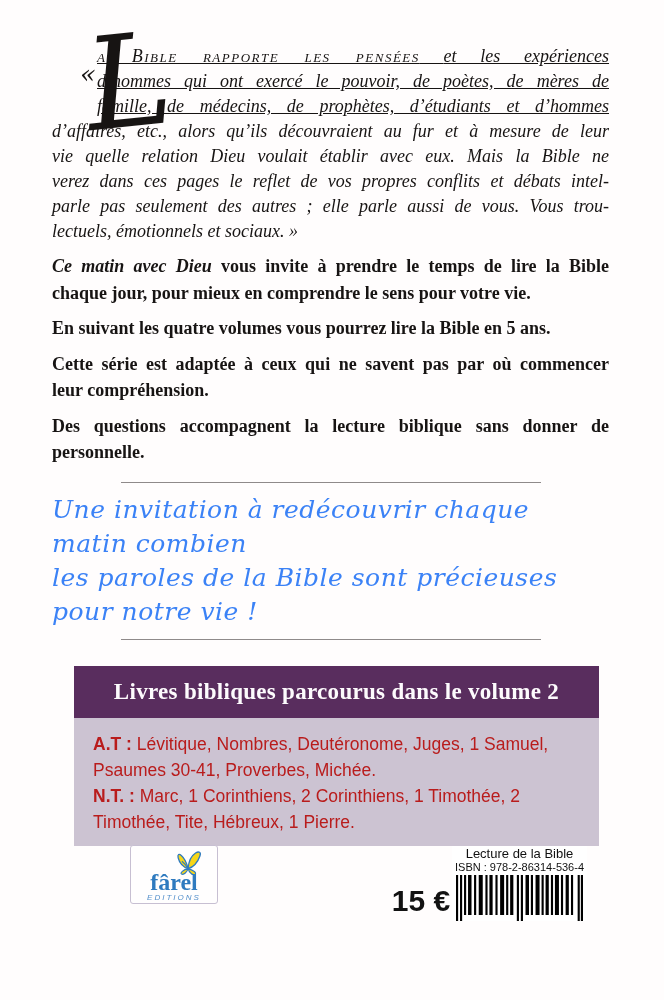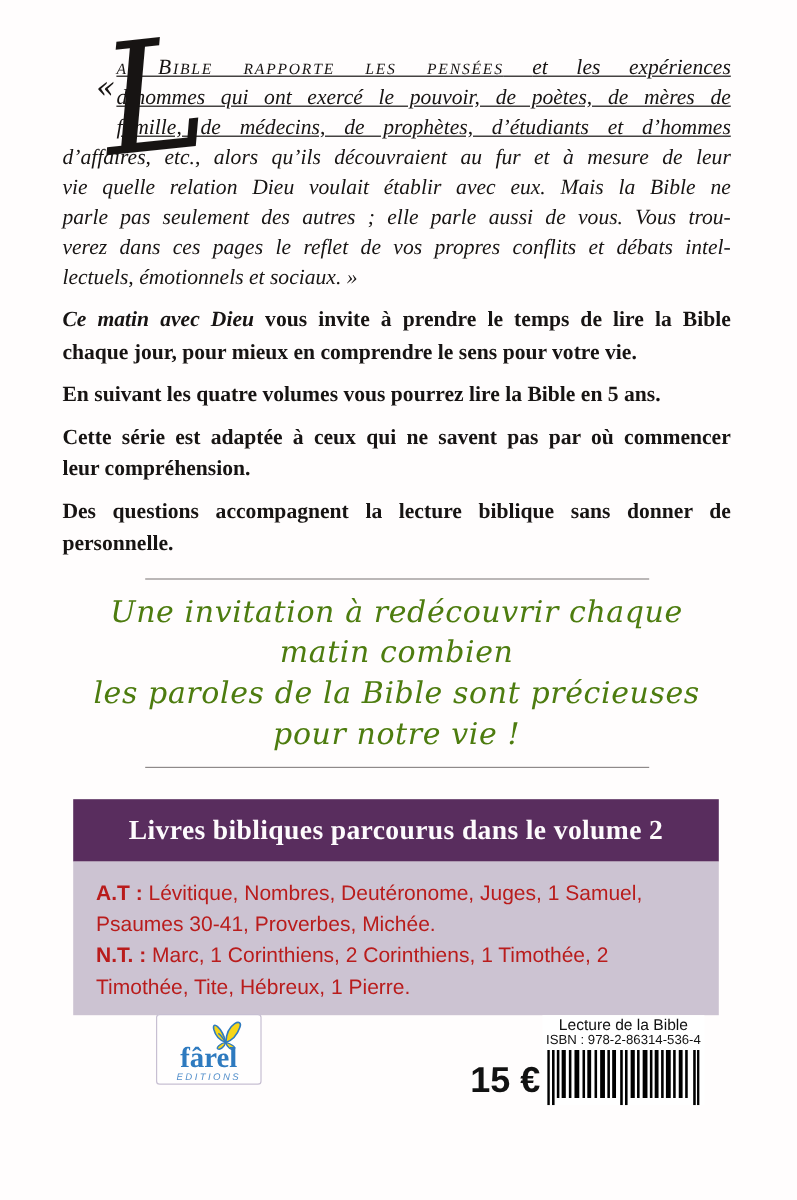--- a/index.html
+++ b/index.html
@@ -29,28 +29,28 @@
   }
   .sc { font-variant:small-caps; letter-spacing:1.5px; }
 
   
   .para { margin-top:9px; font-size:18px; line-height:26.5px;font-weight:bold; }
   .ital { font-style:italic; }
 
   
   .divider { width:420px; margin:16px auto 0 auto; border:none; border-top:1px solid #8f8a8a; }
   .script-quote {
-    margin-top:10px; text-align:center;
+    margin-top:10px; 
     font-family:"DejaVu Serif", serif; font-style:italic;
-    font-size:25px; line-height:34px; color:#4d7c0f; letter-spacing:0.5px;
+    font-size:25px; line-height:34px; color:#3b82f6; letter-spacing:0.5px;
   }
   .divider2 { margin-top:10px; }
 
   
-  .books { margin:26px 10px 0 9px; }
+  .books { margin:26px 10px 0 22px; }
   .books-header {
     background:#592d5e; color:#fdfbfd; height:52px; line-height:52px;
     text-align:center; font-weight:bold; font-size:23px; letter-spacing:0.3px;
   }
   .books-body {
     background:#ccc3d2; padding:13px 12px 11px 19px;
     font-family:"Liberation Sans", sans-serif; font-size:17.5px; line-height:26px; color:#b91c1c;
   }
   .books-body .lbl { font-weight:bold; }
 
@@ -88,22 +88,22 @@
   <div class="quote">
     <div class="drop-cap">
       <span class="mark">«</span>
       <span class="cap">L</span>
     </div>
     <div class="jline q-indent"><span class="sc">a Bible rapporte les pensées</span> <span>et les expériences</span></div>
     <div class="jline q-indent">d’hommes qui ont exercé le pouvoir, de poètes, de mères de</div>
     <div class="jline q-indent">famille, de médecins, de prophètes, d’étudiants et d’hommes</div>
     <div class="jline">d’affaires, etc., alors qu’ils découvraient au fur et à mesure de leur</div>
     <div class="jline">vie quelle relation Dieu voulait établir avec eux. Mais la Bible ne</div>
+    <div class="jline">verez dans ces pages le reflet de vos propres conflits et débats intel-</div>
     <div class="jline">parle pas seulement des autres ; elle parle aussi de vous. Vous trou-</div>
-    <div class="jline">verez dans ces pages le reflet de vos propres conflits et débats intel-</div>
     <div class="jline-last">lectuels, émotionnels et sociaux. »</div>
   </div>
 
   <div class="para">
     <div class="jline"><span class="ital">Ce matin avec Dieu</span><span> vous invite à prendre le temps de lire la Bible</span></div>
     <div class="jline-last">chaque jour, pour mieux en comprendre le sens pour votre vie.</div>
   </div>
 
   <div class="para">
     <div class="jline-last">En suivant les quatre volumes vous pourrez lire la Bible en 5 ans.</div>

